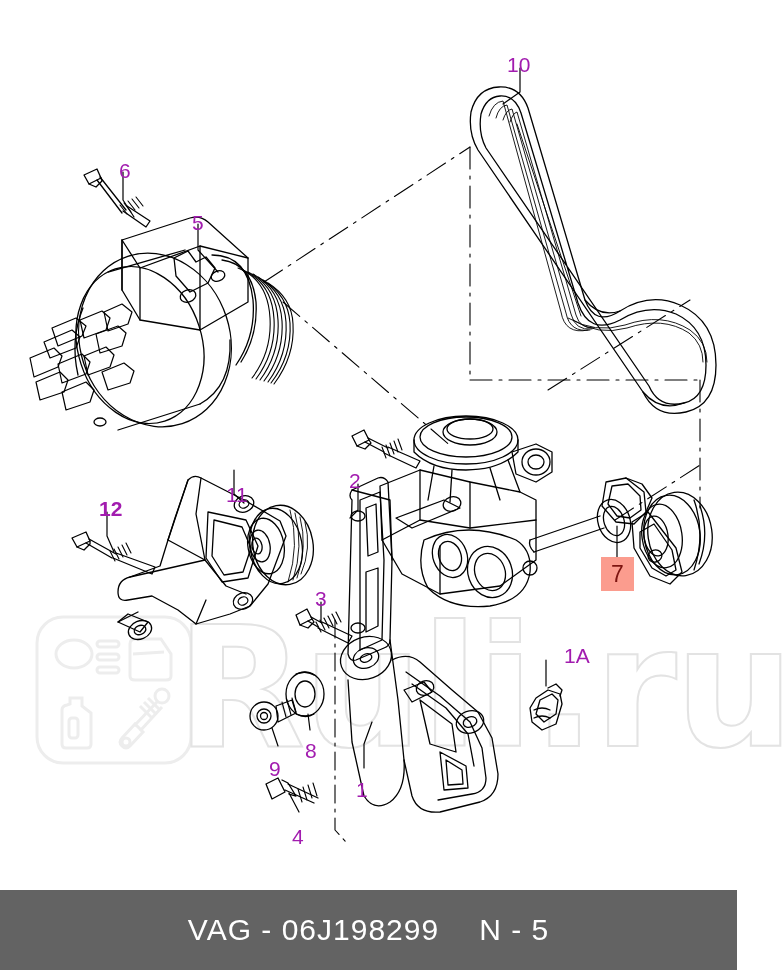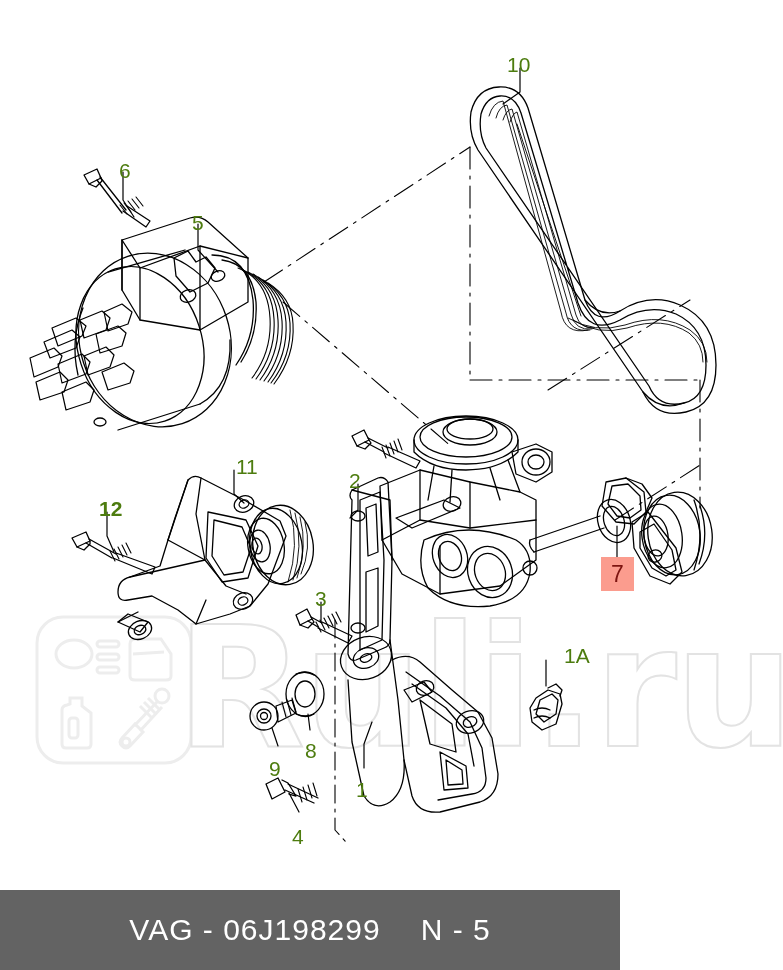--- a/index.html
+++ b/index.html
@@ -32,41 +32,41 @@
     position:absolute;left:34px;top:614px;width:160px;height:152px;
   }
 
   
   #diagram{position:absolute;left:0;top:0;width:783px;height:890px;z-index:2;}
 
   
   .callout{
     position:absolute;z-index:4;
     font-family:"Liberation Sans", sans-serif;
-    font-size:21px;color:#4d7c0f;line-height:1;
+    font-size:21px;color:#a21caf;line-height:1;
     white-space:nowrap;
   }
 
   
   #callout-7-box{
     position:absolute;z-index:4;
     left:601px;top:557px;width:33px;height:34px;
     background:#fb9c8e;
   }
   #callout-7-label{
     position:absolute;z-index:5;
     left:601px;top:560px;width:33px;
     text-align:center;
     font-family:"Liberation Sans", sans-serif;
     font-size:23px;color:#7d1410;line-height:28px;
   }
 
   
   #footer{
-    position:absolute;left:0;top:890px;width:620px;height:80px;
+    position:absolute;left:0;top:890px;width:737px;height:80px;
     background:#636363;z-index:6;
     display:flex;align-items:center;justify-content:center;
   }
   #footer-inner{
     display:flex;align-items:baseline;
     color:#ffffff;
     font-family:"Liberation Sans", sans-serif;
     font-size:30px;letter-spacing:1px;
   }
   #footer-part{margin-right:40px;}
@@ -445,21 +445,21 @@
   <div class="callout" style="left:356px;top:779px;">1</div>
   <div class="callout" style="left:548px;top:645px;margin-left:16px;">1A</div>
   <div class="callout" style="left:349px;top:470px;">2</div>
   <div class="callout" style="left:315px;top:588px;">3</div>
   <div class="callout" style="left:292px;top:826px;">4</div>
   <div class="callout" style="left:192px;top:212px;">5</div>
   <div class="callout" style="left:119px;top:160px;">6</div>
   <div class="callout" style="left:305px;top:740px;">8</div>
   <div class="callout" style="left:269px;top:758px;">9</div>
   <div class="callout" style="left:507px;top:54px;">10</div>
-  <div class="callout" style="left:226px;top:456px;margin-left:10px;">11</div>
+  <div class="callout" style="left:226px;top:484px;">11</div>
   <div class="callout" style="left:99px;top:498px;font-weight:bold;">12</div>
 
   <div id="callout-7-box"></div>
   <div id="callout-7-label">7</div>
 
   <div id="footer">
     <div id="footer-inner">
       <span id="footer-part">VAG - 06J198299</span>
       <span id="footer-page">N - 5</span>
     </div>

